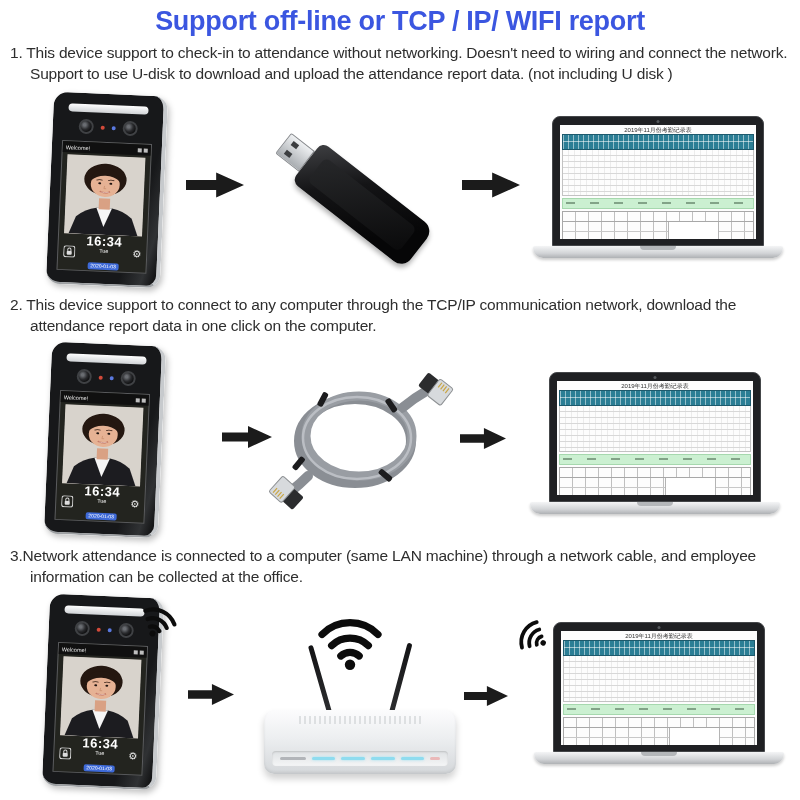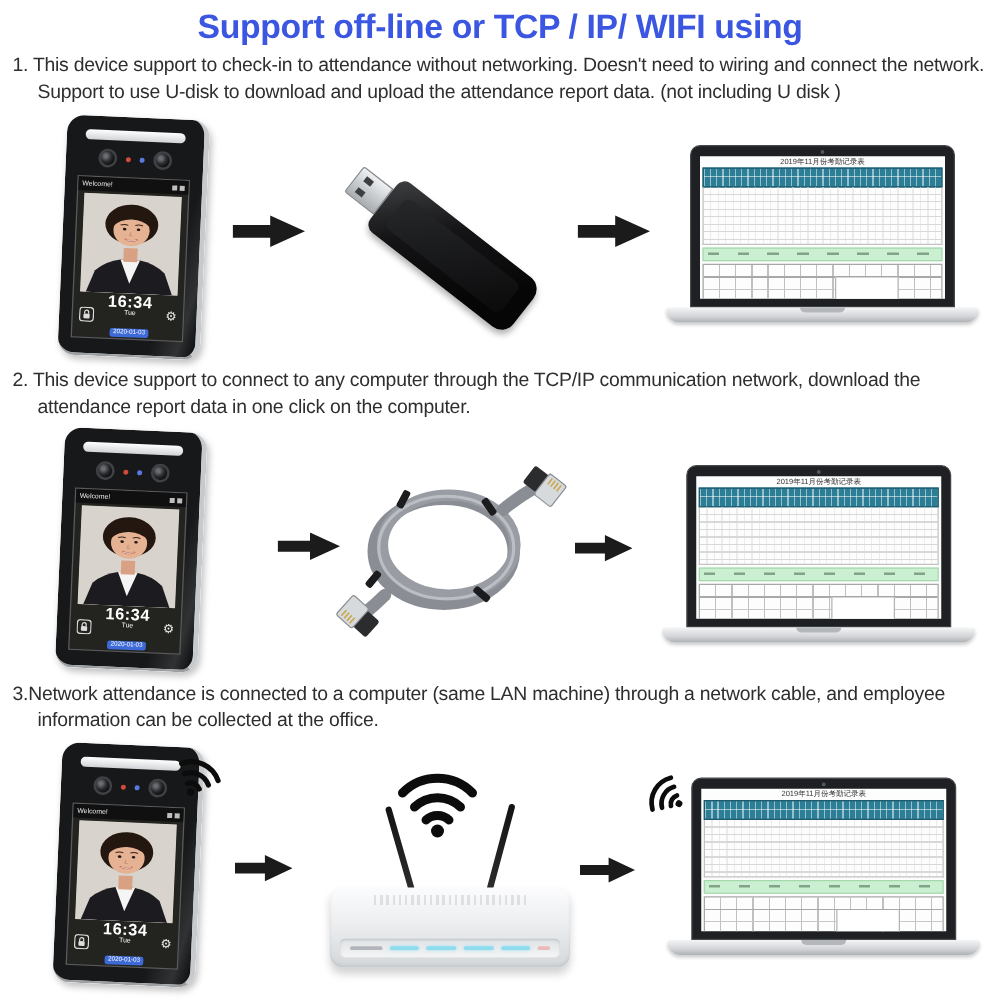--- a/index.html
+++ b/index.html
@@ -115,21 +115,21 @@
   
   .wifi-dev{position:absolute;left:136px;top:600px;width:46px;transform:rotate(25deg);}
   .wifi-lap{position:absolute;left:510px;top:618px;width:42px;transform:rotate(-60deg);}
   .wifi-dev svg,.wifi-lap svg,.router-wifi svg{display:block;width:100%;height:auto;}
 </style>
 </head>
 <body>
 
 <div class="canvas">
 
-  <div class="headline">Support off-line or TCP / IP/ WIFI using</div>
+  <div class="headline">Support off-line or TCP / IP/ WIFI report</div>
 
   <div class="para p1">1. This device support to check-in to attendance without networking. Doesn't need to wiring and connect the network. Support to use U-disk to download and upload the attendance report data. (not including U disk )</div>
   <div class="para p2">2. This device support to connect to any computer through the TCP/IP communication network, download the attendance report data in one click on the computer.</div>
   <div class="para p3">3.Network attendance is connected to a computer (same LAN machine) through a network cable, and employee information can be collected at the office.</div>
 
   <div class="device" style="left:50px;top:94px;">
     <div class="device-inner">
       <div class="lightbar"></div>
       <div class="camrow">
         <span class="lens"></span>

